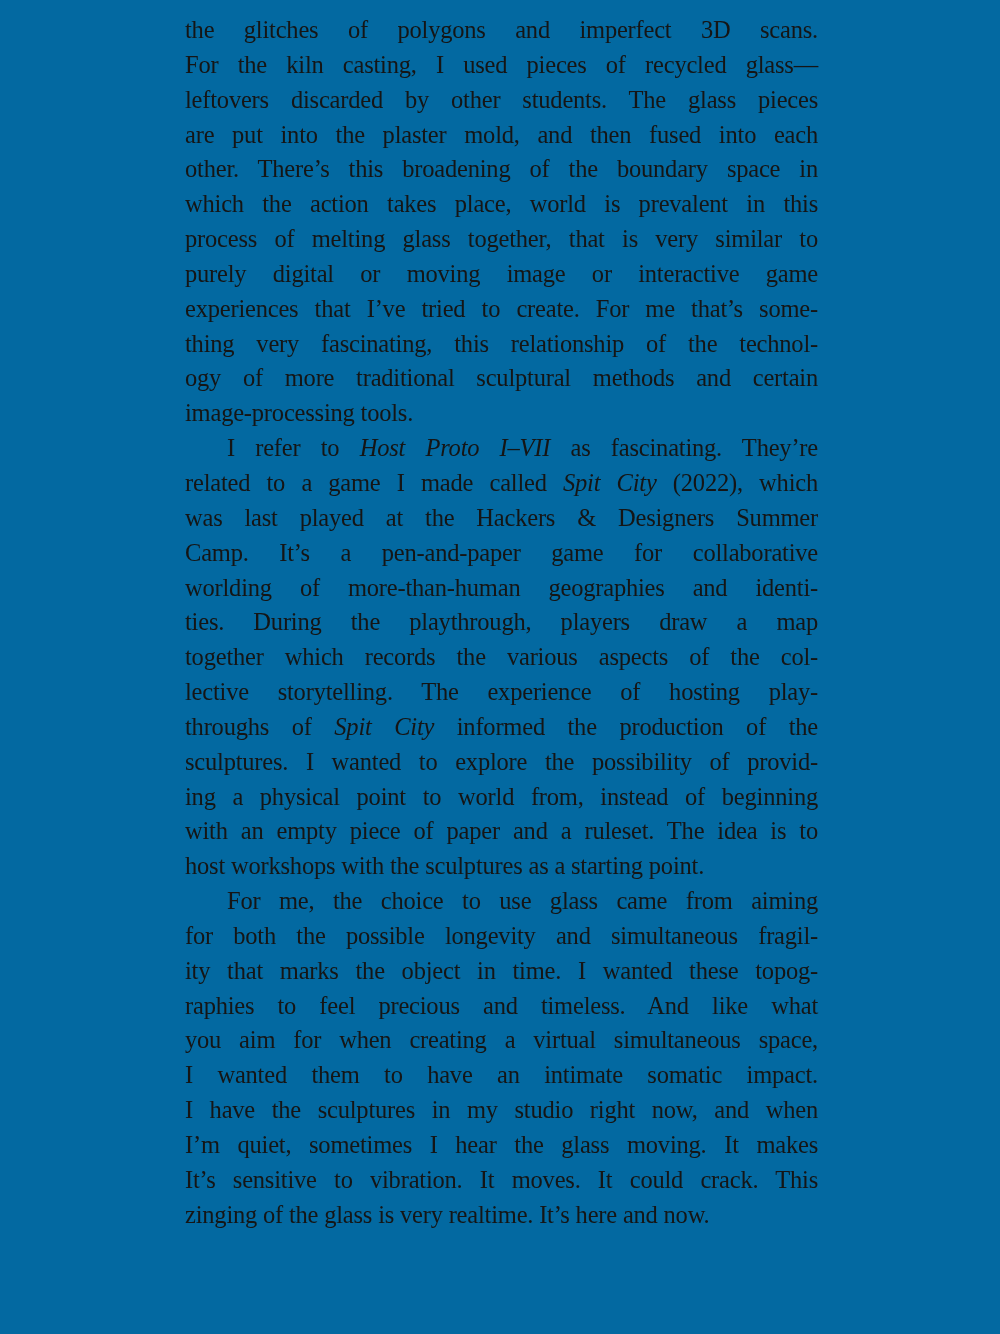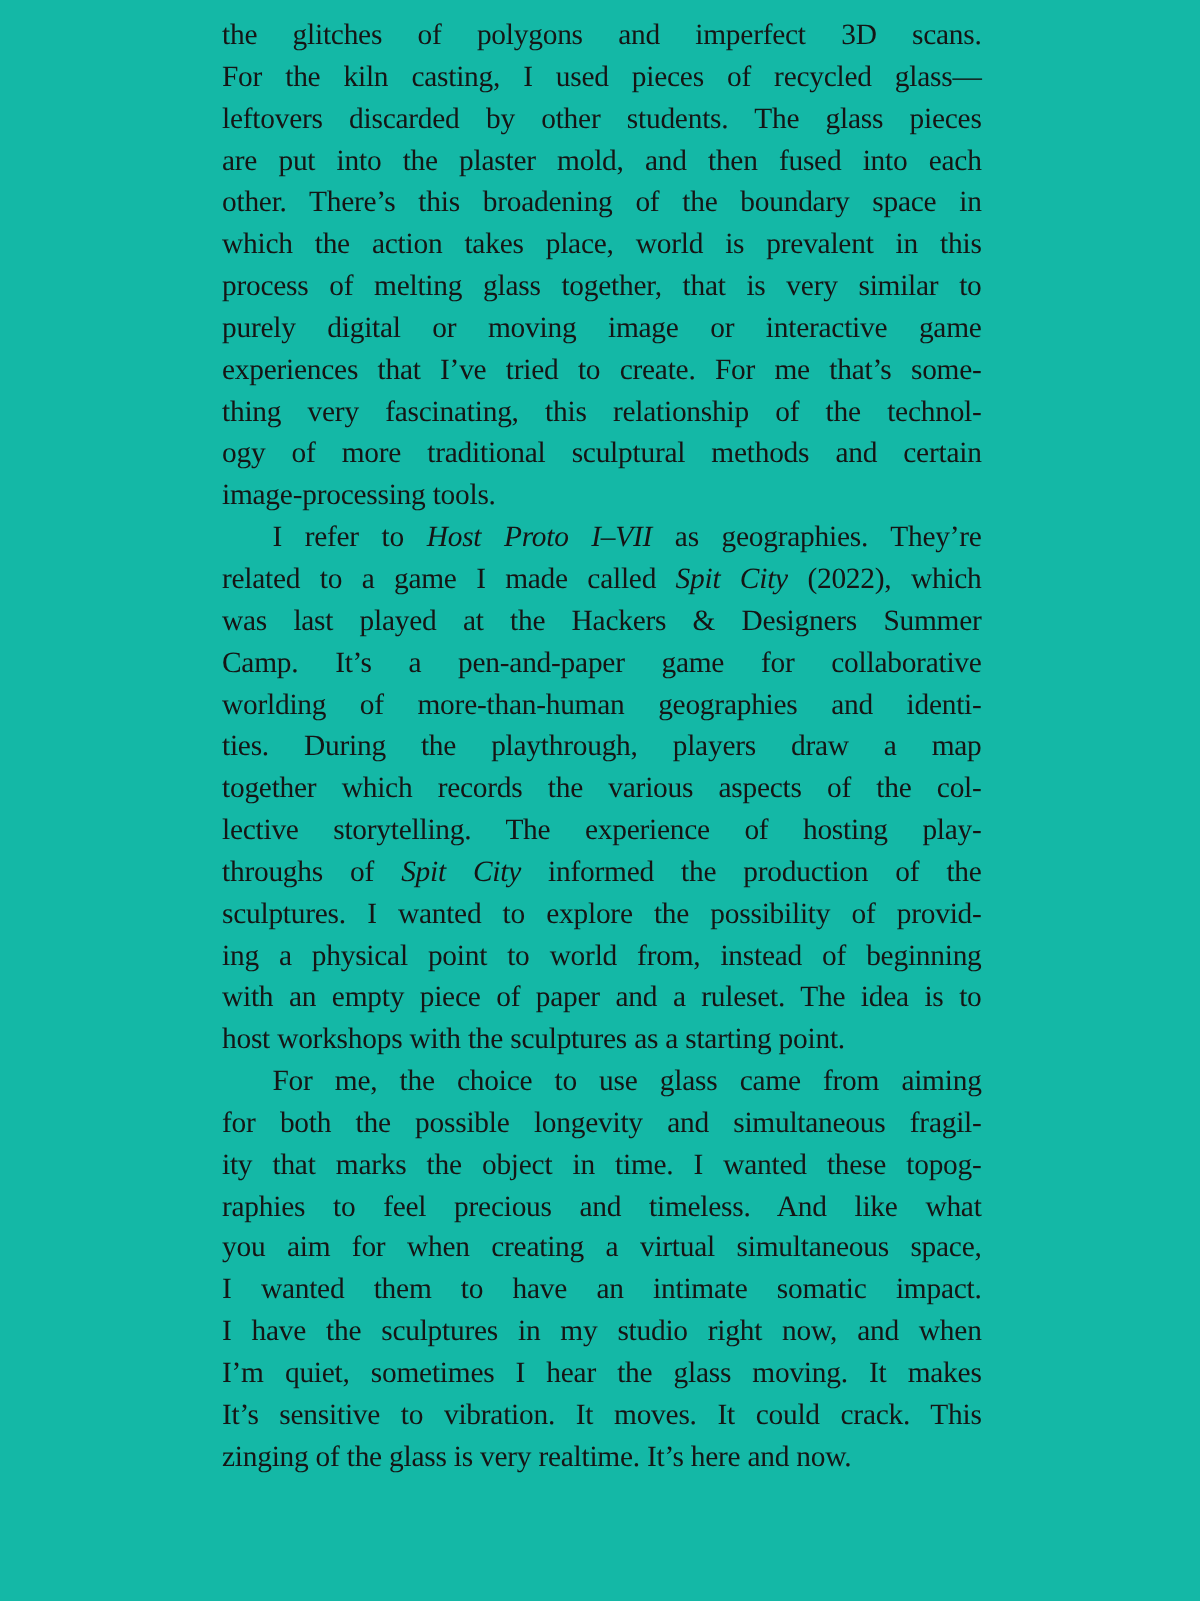--- a/index.html
+++ b/index.html
@@ -11,21 +11,21 @@
     height: 1334px;
     background: #ffffff;
     font-family: "Liberation Serif", serif;
     color: #151515;
     position: relative;
     overflow: hidden;
   }
   .page {
     position: absolute;
     inset: 0;
-    background: #14b8a6;
+    background: #0369a1;
   }
   .text-column {
     position: absolute;
     left: 185px;
     top: 13px;
     width: 633px;
   }
   .paragraph {
     margin: 0;
     padding: 0;
@@ -85,21 +85,21 @@
         <div class="line"><span>other. There’s this broadening of the boundary space in</span></div>
         <div class="line"><span>which the action takes place, world is prevalent in this</span></div>
         <div class="line"><span>process of melting glass together, that is very similar to</span></div>
         <div class="line"><span>purely digital or moving image or interactive game</span></div>
         <div class="line"><span>experiences that I’ve tried to create. For me that’s some-</span></div>
         <div class="line"><span>thing very fascinating, this relationship of the technol-</span></div>
         <div class="line"><span>ogy of more traditional sculptural methods and certain</span></div>
         <div class="line last"><span>image-processing tools.</span></div>
       </div>
       <div class="paragraph">
-        <div class="line indent"><span>I refer to </span><i>Host Proto I–VII</i><span> as geographies. They’re</span></div>
+        <div class="line indent"><span>I refer to </span><i>Host Proto I–VII</i><span> as fascinating. They’re</span></div>
         <div class="line"><span>related to a game I made called </span><i>Spit City</i><span> (2022), which</span></div>
         <div class="line"><span>was last played at the Hackers &amp; Designers Summer</span></div>
         <div class="line"><span>Camp. It’s a pen-and-paper game for collaborative</span></div>
         <div class="line"><span>worlding of more-than-human geographies and identi-</span></div>
         <div class="line"><span>ties. During the playthrough, players draw a map</span></div>
         <div class="line"><span>together which records the various aspects of the col-</span></div>
         <div class="line"><span>lective storytelling. The experience of hosting play-</span></div>
         <div class="line"><span>throughs of </span><i>Spit City</i><span> informed the production of the</span></div>
         <div class="line"><span>sculptures. I wanted to explore the possibility of provid-</span></div>
         <div class="line"><span>ing a physical point to world from, instead of beginning</span></div>

